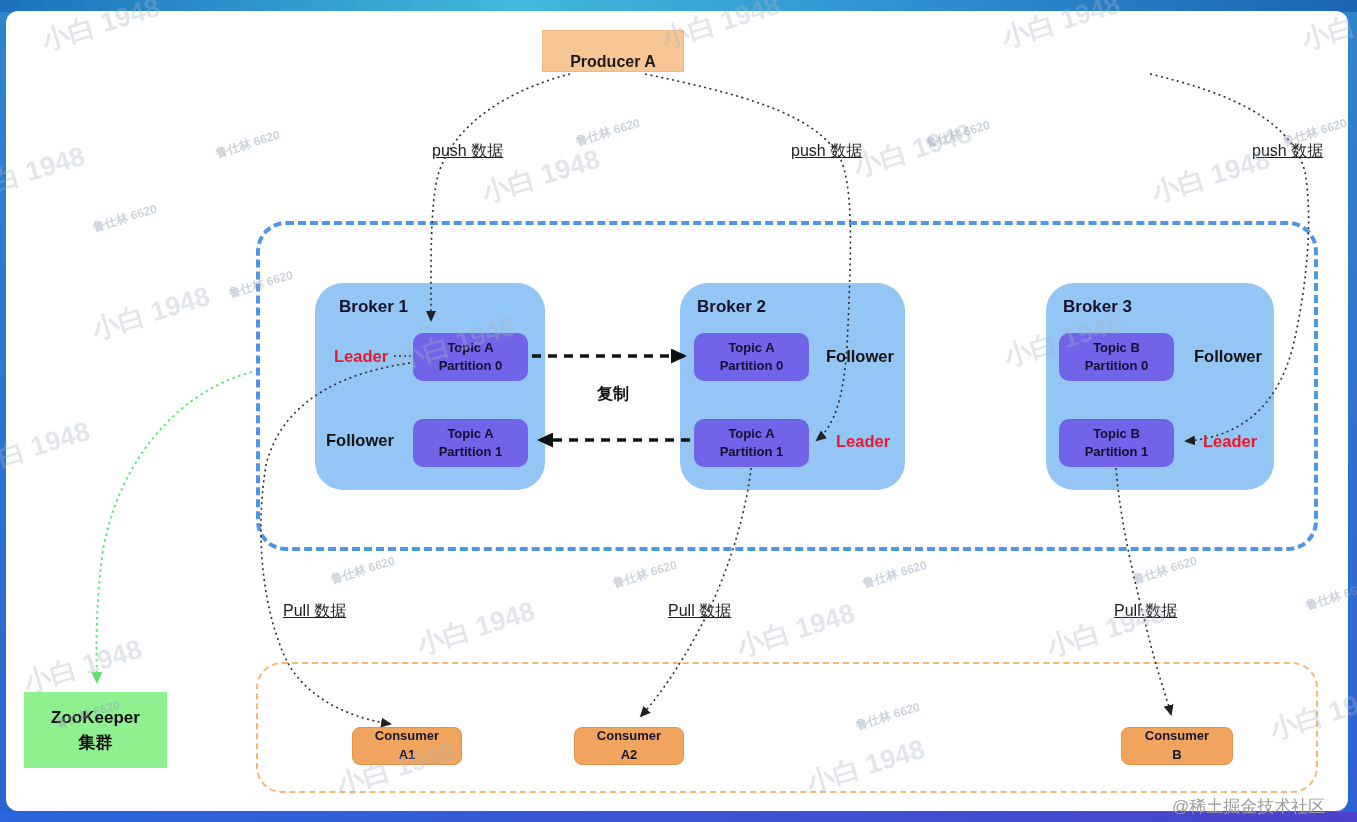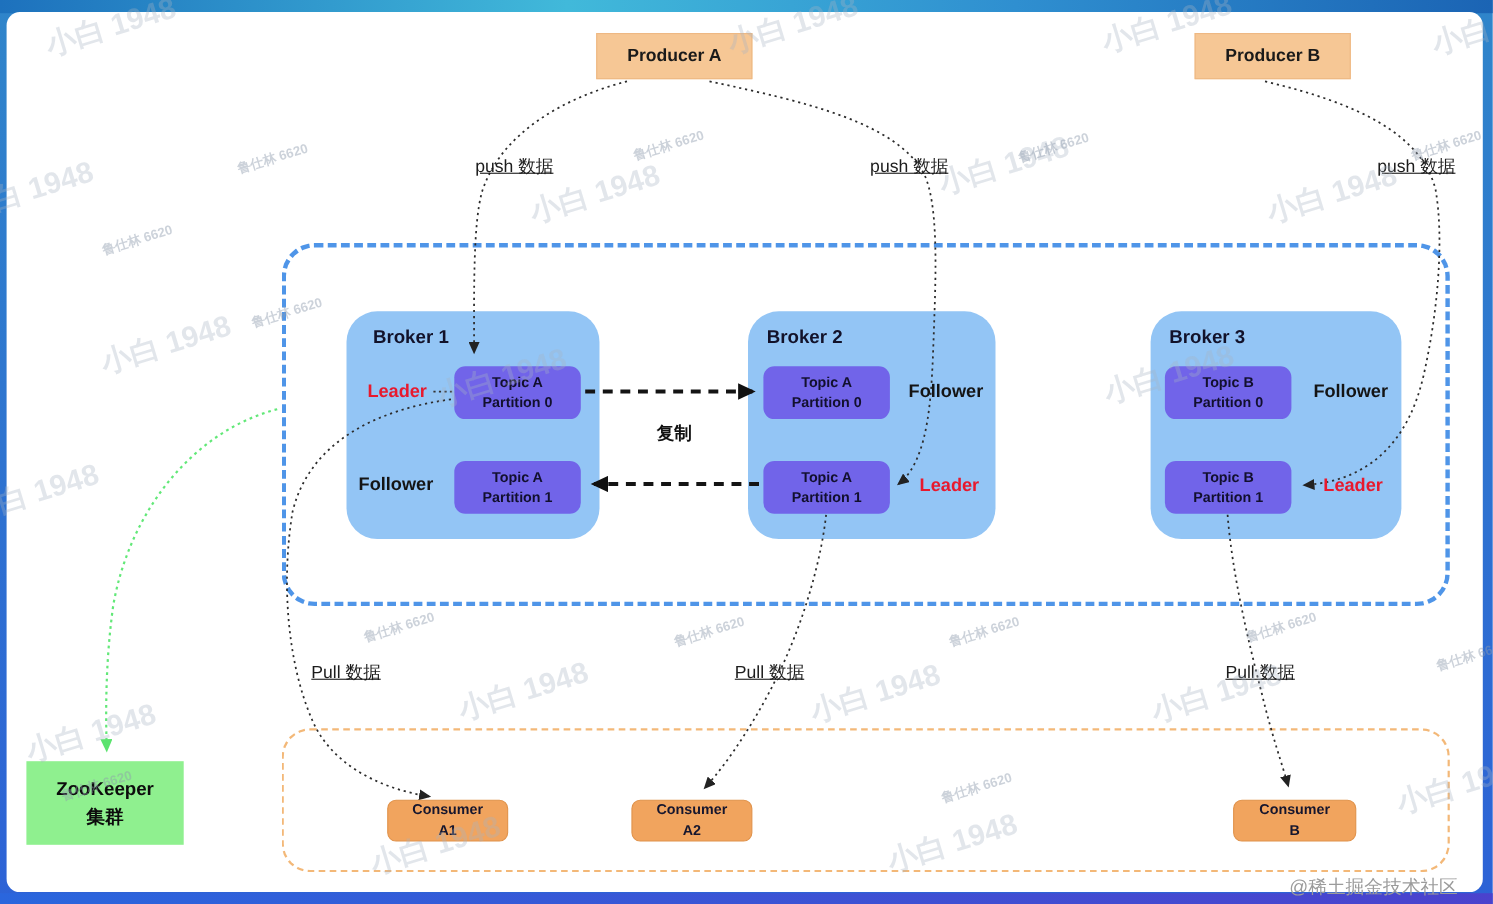--- a/index.html
+++ b/index.html
@@ -13,21 +13,21 @@
   .bottombar{position:absolute;left:0;top:812px;width:1357px;height:10px;
     background:linear-gradient(90deg,#2a66dd 0%,#4b42cd 100%);}
   .canvas{position:absolute;left:6px;top:11px;width:1342px;height:800px;
     background:#ffffff;border-radius:12px;}
   .stage{position:absolute;left:0;top:0;width:1357px;height:822px;}
 
   .abs{position:absolute;}
   .node{display:flex;align-items:center;justify-content:center;text-align:center;box-sizing:border-box;}
 
   .producer{width:142px;height:42px;background:var(--producer-fill,#f6c795);
-    border:1px solid #eeb883;font-size:16px;font-weight:bold;color:#1a1a1a;z-index:5;}
+    border:1px solid #eeb883;font-size:16px;font-weight:bold;color:#1a1a1a;z-index:5;align-items:flex-end;}
   .cluster{left:256px;top:221px;width:1062px;height:330px;
     border:4px dashed var(--cluster-border,#4f95e8);border-radius:30px;z-index:3;box-sizing:border-box;}
   .broker{background:var(--broker-fill,#93c5f5);border-radius:28px;z-index:3;}
   .broker-name{position:absolute;font-size:17px;font-weight:bold;color:#12122a;z-index:5;text-align:center;}
   .partition{width:115px;height:48px;background:var(--partition-fill,#7164e9);
     border-radius:10px;font-size:13px;font-weight:600;color:#12102e;line-height:1.4;z-index:5;}
   .role{font-size:16.5px;font-weight:bold;color:#141414;z-index:5;white-space:nowrap;}
   .role-leader{color:var(--leader-red,#e8192d);}
   .flow-label{font-size:16px;color:#1c1c1c;z-index:5;white-space:nowrap;text-decoration:underline;}
   .replicate{font-size:16px;font-weight:bold;color:#111;z-index:5;}
@@ -76,23 +76,20 @@
     <path d="M 690 440 L 540 440" fill="none" stroke="#141414" stroke-width="3.6" stroke-dasharray="9 7" marker-end="url(#arrT)"></path>
     <path d="M 394 356 L 411 356" fill="none" stroke="#333" stroke-width="1.6" stroke-dasharray="2 3"></path>
     <path d="M 252 372 C 175 392 118 465 103 550 C 96 600 96 645 97 681" fill="none" stroke="#62e878" stroke-width="2" stroke-dasharray="2.5 3.5" marker-end="url(#arrG)"></path>
     <path d="M 410 363 C 345 372 282 400 266 465 C 256 525 260 600 284 655 C 300 692 340 716 390 724" fill="none" stroke="#2c2c2c" stroke-width="1.6" stroke-dasharray="2 3.5" marker-end="url(#arrB)"></path>
     <path d="M 751 468 C 747 505 733 560 708 612 C 690 650 663 692 641 716" fill="none" stroke="#2c2c2c" stroke-width="1.6" stroke-dasharray="2 3.5" marker-end="url(#arrB)"></path>
     <path d="M 1116 468 C 1120 520 1134 580 1147 630 C 1156 668 1166 696 1171 714" fill="none" stroke="#2c2c2c" stroke-width="1.6" stroke-dasharray="2 3.5" marker-end="url(#arrB)"></path>
   </svg>
 
   <div class="abs node producer" style="left:542px;top:30px;">
     <span>Producer A</span>
-  </div>
-  <div class="abs node producer" style="left:1086px;top:30px;">
-    <span>Producer B</span>
   </div>
 
   <div class="abs flow-label" style="left:432px;top:141px;">push 数据</div>
   <div class="abs flow-label" style="left:791px;top:141px;">push 数据</div>
   <div class="abs flow-label" style="left:1252px;top:141px;">push 数据</div>
 
   <div class="abs cluster"></div>
 
   <div class="abs broker" style="left:315px;top:283px;width:230px;height:207px;"></div>
   <div class="abs broker" style="left:680px;top:283px;width:225px;height:207px;"></div>

